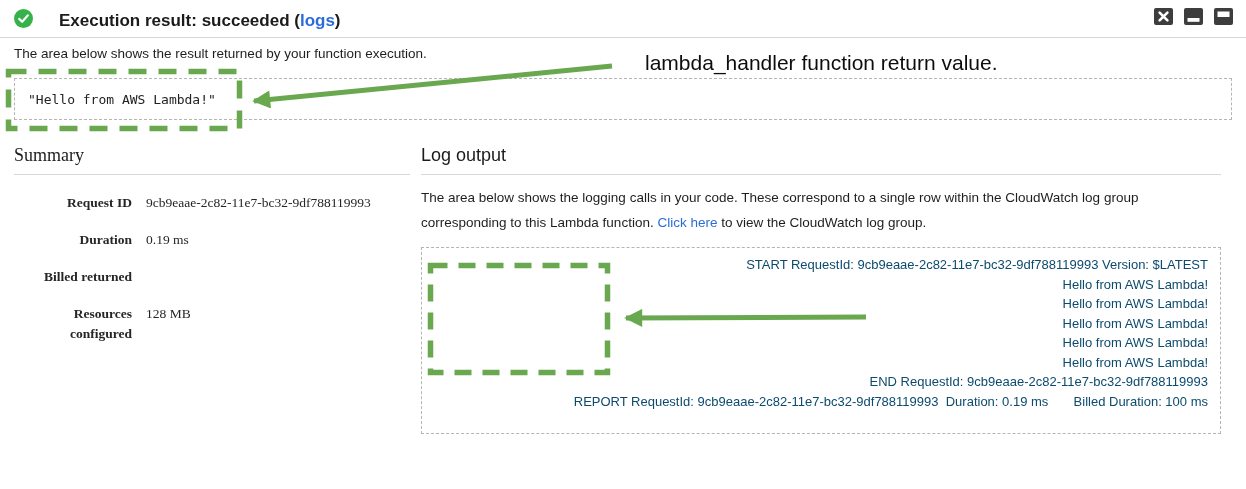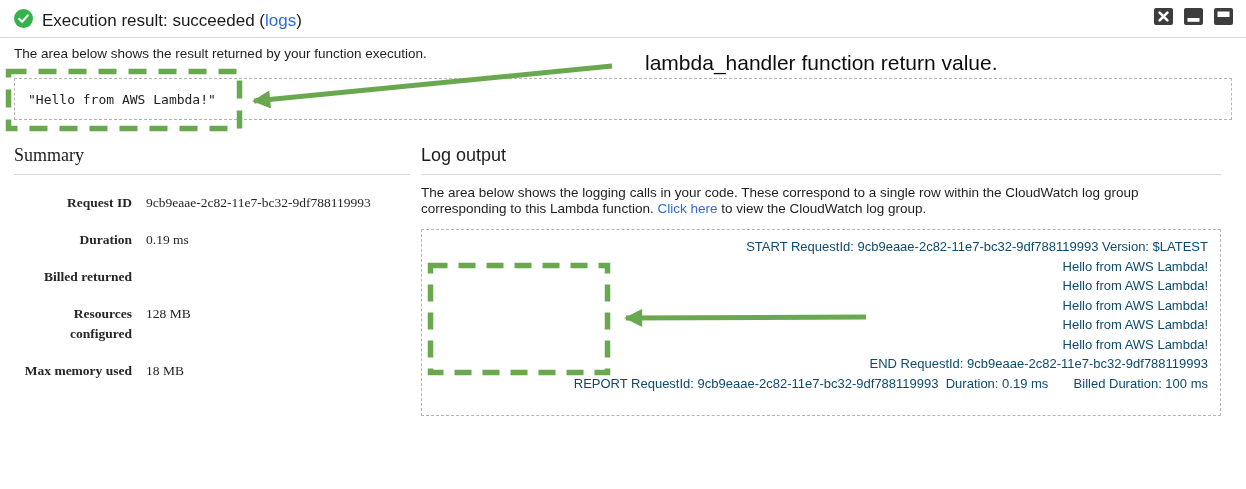--- a/index.html
+++ b/index.html
@@ -4,21 +4,21 @@
 <style>
   html,body{margin:0;padding:0;}
   body{
     width:1246px;height:489px;position:relative;overflow:hidden;
     background:#ffffff;font-family:"Liberation Sans",sans-serif;
     -webkit-font-smoothing:antialiased;
   }
   .page{position:absolute;inset:0;width:1246px;height:489px;}
 
   
-  .header{position:absolute;left:14px;top:9px;display:flex;align-items:center;gap:9px;}
+  .header{position:absolute;left:14px;top:9px;display:flex;align-items:center;gap:26px;font-weight:bold;}
   .header .title{font-size:17px;color:#1b1b1b;}
   .header a{color:#2b6cd9;text-decoration:none;cursor:pointer;}
   .window-controls{position:absolute;top:8px;right:13px;display:flex;gap:11px;align-items:center;}
   .window-controls svg{display:block;cursor:pointer;}
   .top-divider{position:absolute;top:37px;left:0;width:1246px;border-top:1px solid #d8d8d8;}
 
   
   .result-desc{position:absolute;left:14px;top:46px;font-size:13.5px;color:#1e1e1e;}
   .result-box{
     position:absolute;left:14px;top:78px;width:1218px;height:42px;box-sizing:border-box;
@@ -33,21 +33,21 @@
   .summary{position:absolute;left:14px;top:145px;width:396px;font-family:Liberation Serif, serif;}
   .section-heading{font-size:18px;color:#1b1b1b;font-weight:normal;margin:0;
     padding-bottom:8px;border-bottom:1px solid #d8d8d8;}
   .summary-rows{margin-top:18px;}
   .srow{display:flex;margin-bottom:17px;line-height:20px;}
   .slabel{width:118px;text-align:right;font-weight:bold;font-size:13.5px;color:#262626;flex:none;}
   .svalue{margin-left:14px;width:237px;font-size:13.5px;color:#262626;overflow-wrap:break-word;}
 
   
   .logcol{position:absolute;left:421px;top:145px;width:800px;}
-  .log-desc{font-size:13.5px;line-height:16px;color:#1e1e1e;margin:10px 0 0 0;width:796px;}
+  .log-desc{font-size:13.5px;line-height:25px;color:#1e1e1e;margin:10px 0 0 0;width:796px;}
   .log-desc a{color:#2b6cd9;text-decoration:none;cursor:pointer;}
   .log-box{
     margin-top:12px;box-sizing:border-box;height:187px;width:800px;
     border:1px dashed #b5b5b5;padding:7px 12px;
     font-family:Liberation Sans, sans-serif;font-size:13px;line-height:19.5px;color:#0c4a6e;
     overflow:hidden;
     text-align:right;
   }
   .log-line{white-space:pre;}
 
@@ -109,24 +109,20 @@
         <div class="slabel">Duration</div>
         <div class="svalue">0.19 ms</div>
       </div>
       <div class="srow">
         <div class="slabel">Billed returned</div>
       </div>
       <div class="srow">
         <div class="slabel">Resources configured</div>
         <div class="svalue">128 MB</div>
       </div>
-      <div class="srow">
-        <div class="slabel">Max memory used</div>
-        <div class="svalue">18 MB</div>
-      </div>
     </div>
   </div>
 
   <div class="logcol">
     <h2 class="section-heading">Log output</h2>
     <p class="log-desc"><span>The area below shows the logging calls in your code. These correspond to a single row within the CloudWatch log group corresponding to this Lambda function. </span><a>Click here</a><span> to view the CloudWatch log group.</span></p>
     <div class="log-box">
       <div class="log-line">START RequestId: 9cb9eaae-2c82-11e7-bc32-9df788119993 Version: $LATEST</div>
       <div class="log-line">Hello from AWS Lambda!</div>
       <div class="log-line">Hello from AWS Lambda!</div>

